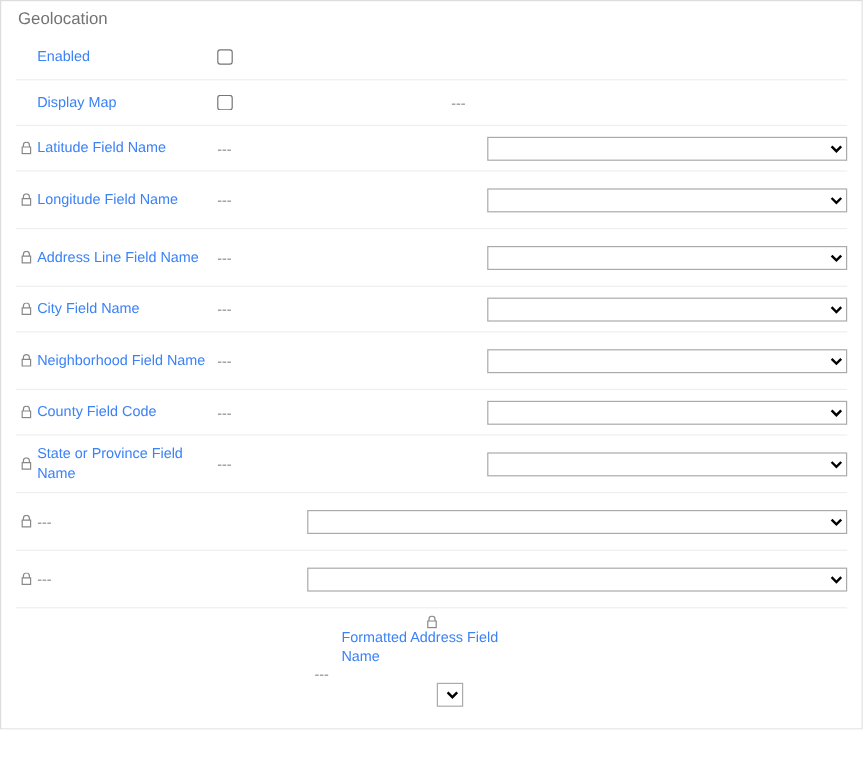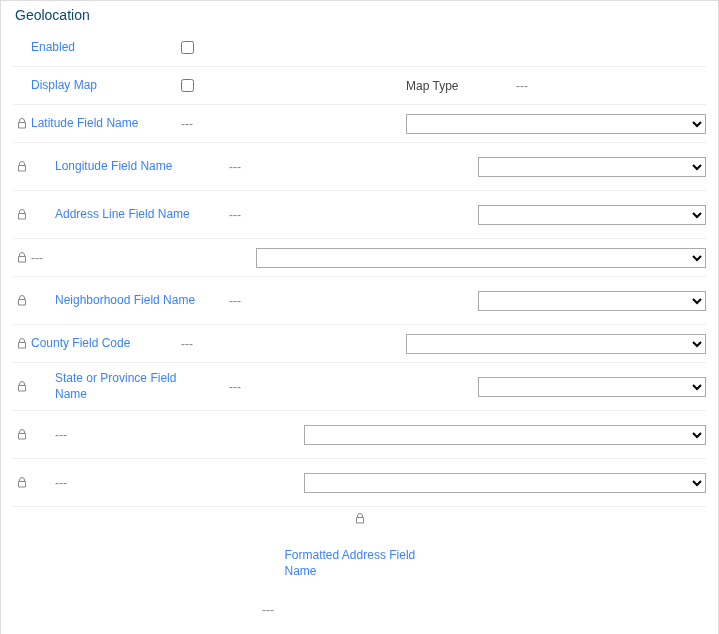--- a/index.html
+++ b/index.html
@@ -9,32 +9,32 @@
       color: #555;
       background: #fff;
     }
     .panel {
       width: 719px;
       border: 1px solid #ddd;
       padding: 6px 12px 12px 12px;
     }
     .panel-title {
       font-size: 14px;
-      color: #0c4a6e;
+      color: #737373;
       margin-bottom: 6px;
       padding-left: 2px;
     }
     .row {
       display: flex;
       align-items: center;
       border-bottom: 1px solid #eee;
       min-height: 38px;
       padding: 6px 0;
     }
-    .row.tall { min-height: 48px; gap: 24px; }
+    .row.tall { min-height: 48px; }
     .row:last-child { border-bottom: none; flex-direction: column; }
     .col-icon {
       width: 18px;
       display: flex;
       align-items: center;
       justify-content: center;
       flex-shrink: 0;
     }
     .col-label {
       width: 150px;
@@ -90,21 +90,20 @@
       <input type="checkbox" style="">
     </div>
   </div>
 
   <div class="row">
     <div class="col-icon"></div>
     <div class="col-label">Display Map</div>
     <div class="col-val">
       <input type="checkbox" style="">
     </div>
-    <div class="col-label2">Map Type</div>
     <div style="flex-shrink:0;color:#888;">---</div>
   </div>
 
   <div class="row">
     <div class="col-icon">
         <span class="lock">
           <svg width="10" height="11" viewBox="0 0 10 11">
             <path d="M2.5 4.5V3a2.5 2.5 0 015 0v1.5M1.5 4.5h7v5.5h-7z" fill="none" stroke="#888" stroke-width="1"></path>
           </svg>
         </span>
@@ -141,20 +140,21 @@
   </div>
 
   <div class="row">
     <div class="col-icon">
         <span class="lock">
           <svg width="10" height="11" viewBox="0 0 10 11">
             <path d="M2.5 4.5V3a2.5 2.5 0 015 0v1.5M1.5 4.5h7v5.5h-7z" fill="none" stroke="#888" stroke-width="1"></path>
           </svg>
         </span>
       </div>
+    <div class="col-label">City Field Name</div>
     <div class="col-val">---</div>
     <div class="col-input"><select><option></option></select></div>
   </div>
 
   <div class="row tall">
     <div class="col-icon">
         <span class="lock">
           <svg width="10" height="11" viewBox="0 0 10 11">
             <path d="M2.5 4.5V3a2.5 2.5 0 015 0v1.5M1.5 4.5h7v5.5h-7z" fill="none" stroke="#888" stroke-width="1"></path>
           </svg>

